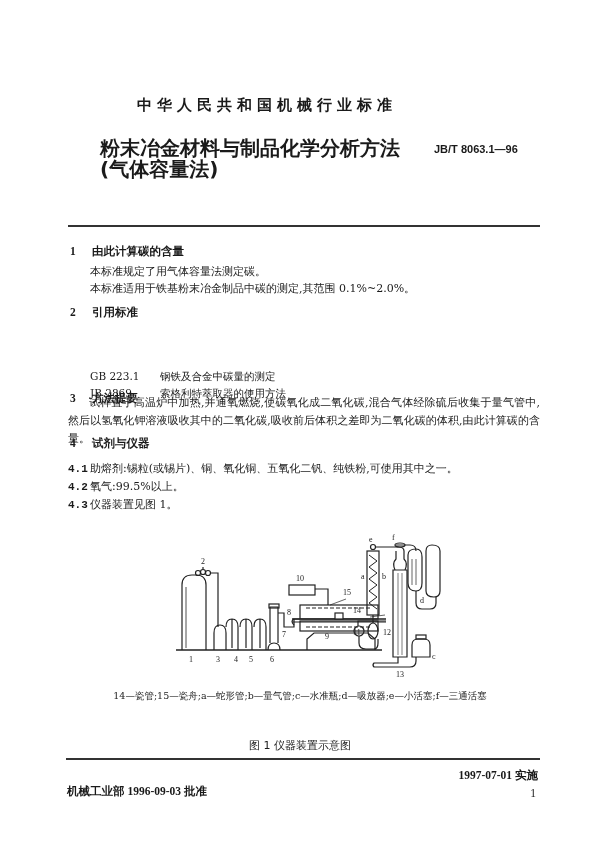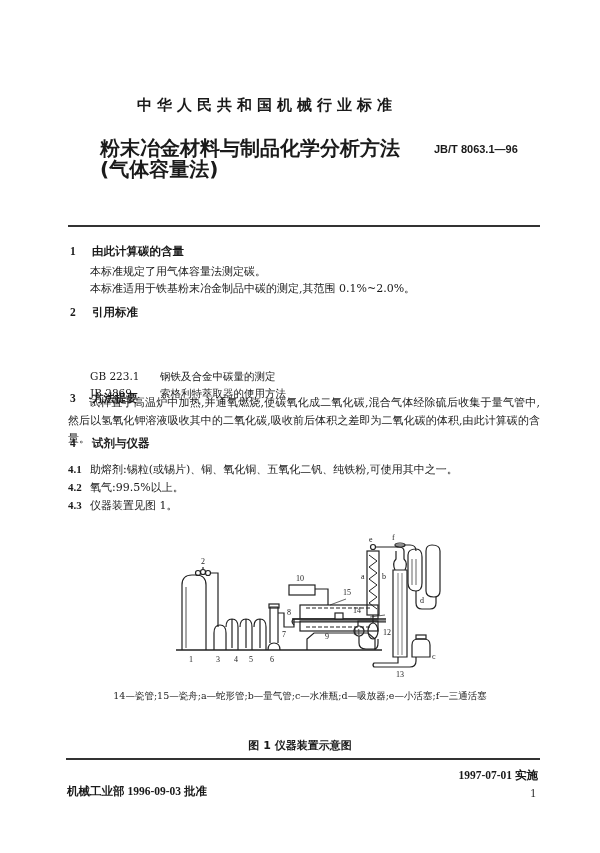--- a/index.html
+++ b/index.html
@@ -54,34 +54,34 @@
     }
     .para {
       font-size: 11px;
       line-height: 18px;
     }
     .ref-row { font-size: 10.5px; line-height: 17px; margin-top: 38px; }
     .ref-code { display: inline-block; width: 70px; }
     .item-num {
       display: inline-block; width: 22px;
       font-weight: bold;
-      font-family: Liberation Serif, serif;
+      font-family: Liberation Mono, monospace;
     }
     .legend {
       left: 60px; width: 480px; top: 688px;
       text-align: center;
       font-size: 9.5px;
       line-height: 16px;
     }
     .fig-cap {
       left: 0; width: 600px; top: 738px;
       text-align: center;
       font-family: "DejaVu Sans", "Liberation Sans", sans-serif;
       font-size: 11px;
-      font-weight: bold;
+      font-weight: normal;
     }
     .footer {
       font-family: "Liberation Serif", "DejaVu Serif", serif;
       font-weight: bold;
       font-size: 11.5px;
     }
     svg text {
       font-family: "Liberation Serif", serif;
       font-size: 8px;
       fill: #222;

